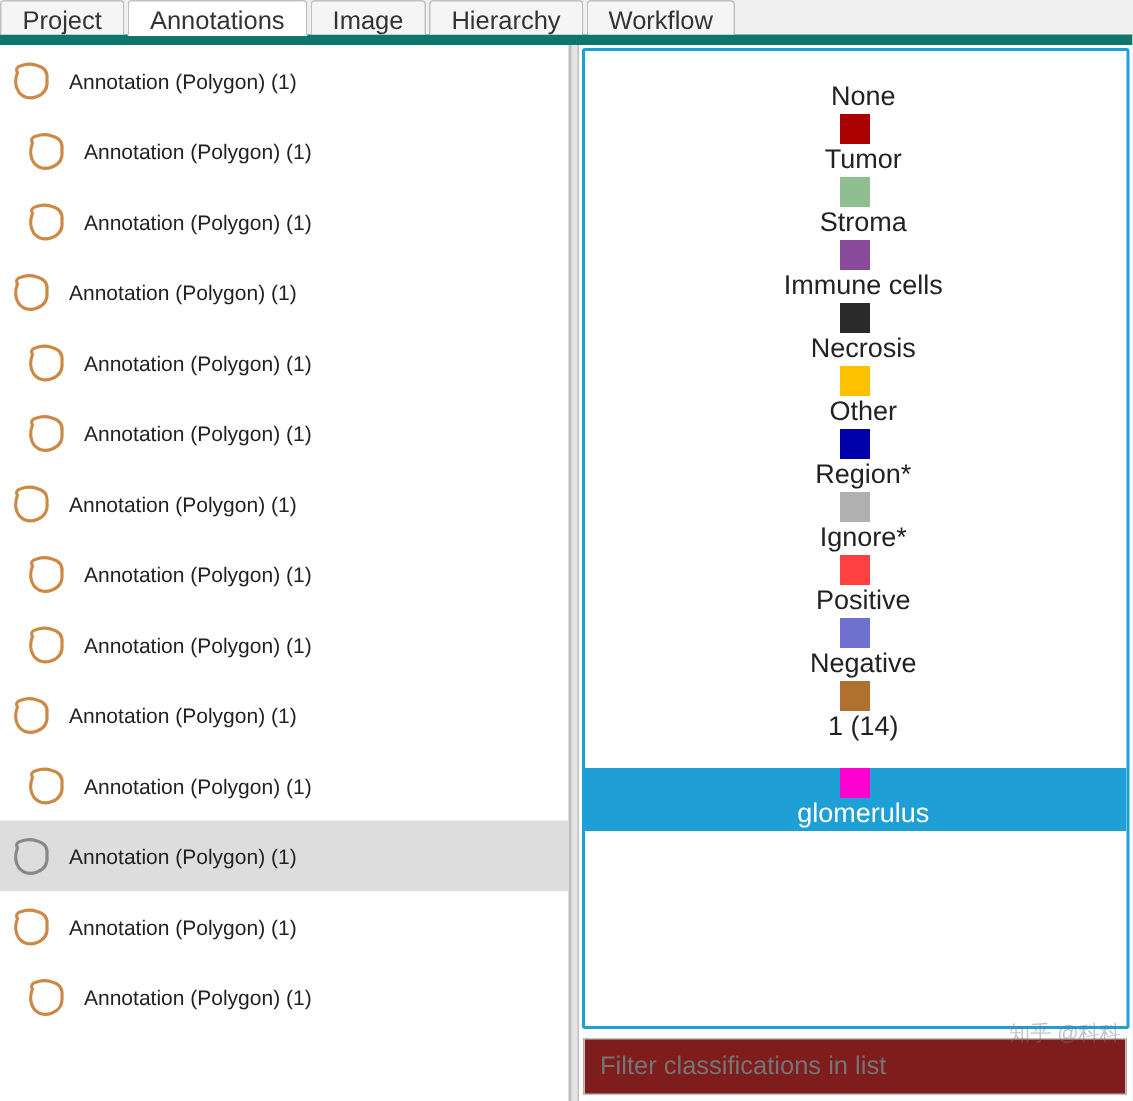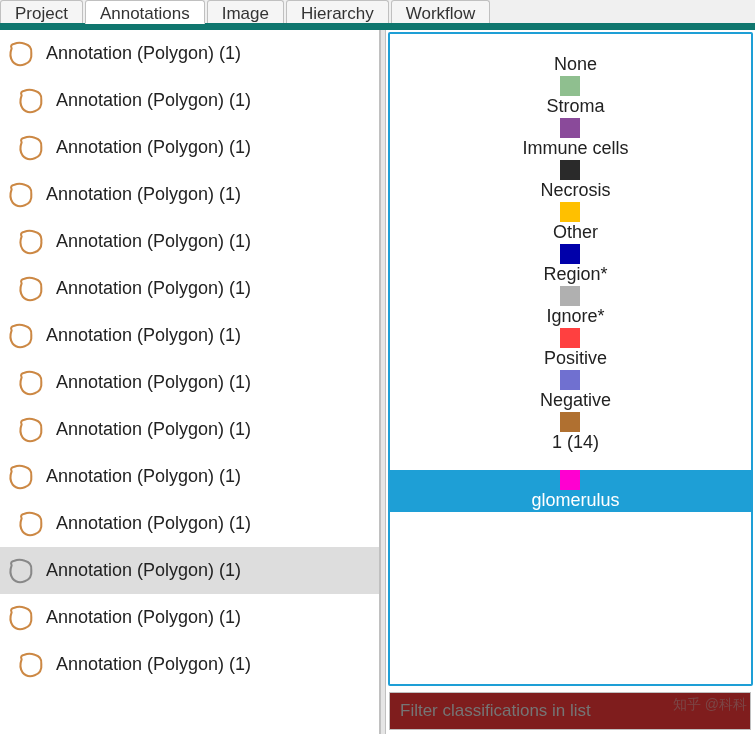--- a/index.html
+++ b/index.html
@@ -64,21 +64,21 @@
       height: 30px;
       margin-right: 10px;
       flex-shrink: 0;
     }
     .polygon-icon svg {
       width: 100%;
       height: 100%;
       display: block;
     }
     .anno-label {
-      font-size: 18px;
+      font-size: 14px;
       color: #222;
     }
     .divider {
       width: 6px;
       background: #e5e5e5;
       border-left: 1px solid #c0c0c0;
       border-right: 1px solid #c0c0c0;
       cursor: col-resize;
     }
     .right-panel {
@@ -124,21 +124,21 @@
       border: 1px solid #c0c0c0;
       margin: 4px 4px 4px 3px;
       padding: 8px 10px;
       color: #9a9a9a;
       font-size: 17px;
       background: #7f1d1d;
     }
     .watermark {
       position: absolute;
       right: 8px;
-      bottom: 20px;
+      bottom: 36px;
       color: rgba(120,120,120,0.45);
       font-size: 14px;
       pointer-events: none;
     }
   </style>
 </head>
 <body>
 
 <div class="tabs" id="tabs">
     <div class="tab"><span>Project</span></div>
@@ -264,20 +264,24 @@
       </div>
     </div>
   <div class="divider"></div>
   <div class="right-panel">
     <div class="class-list" id="class-list">
         <div class="class-row">
           <span class="swatch none"></span>
           <span class="class-label">None</span>
         </div>
         <div class="class-row">
+          <span class="swatch" style="background: rgb(170, 0, 0);"></span>
+          <span class="class-label">Tumor</span>
+        </div>
+        <div class="class-row">
           <span class="swatch" style="background: rgb(143, 191, 143);"></span>
           <span class="class-label">Stroma</span>
         </div>
         <div class="class-row">
           <span class="swatch" style="background: rgb(138, 74, 154);"></span>
           <span class="class-label">Immune cells</span>
         </div>
         <div class="class-row">
           <span class="swatch" style="background: rgb(42, 42, 42);"></span>
           <span class="class-label">Necrosis</span>

